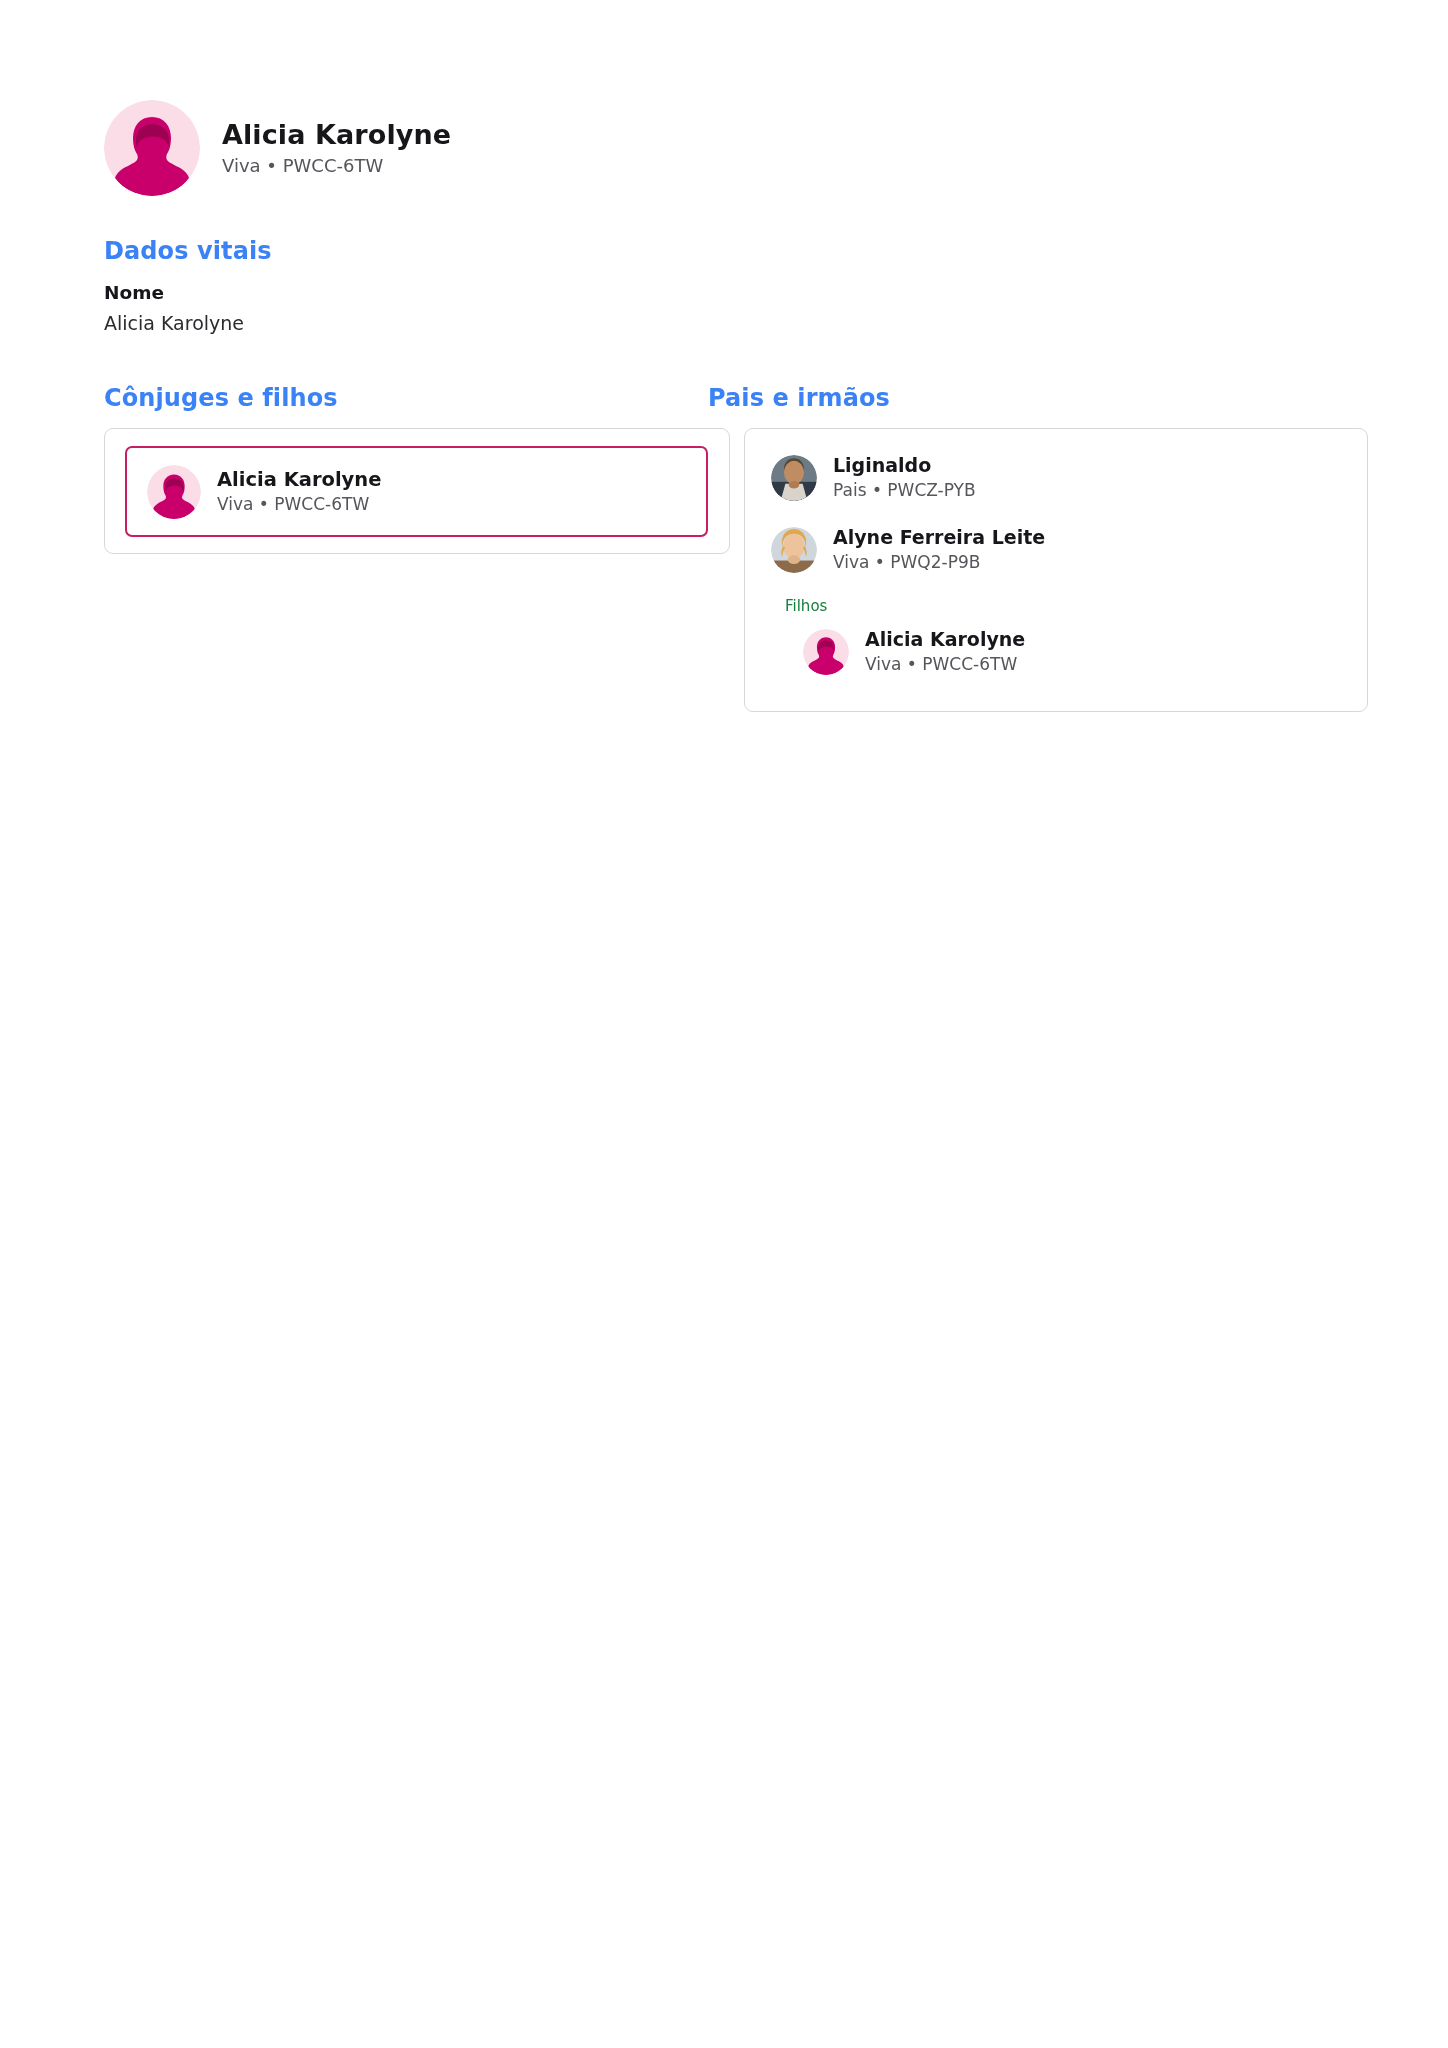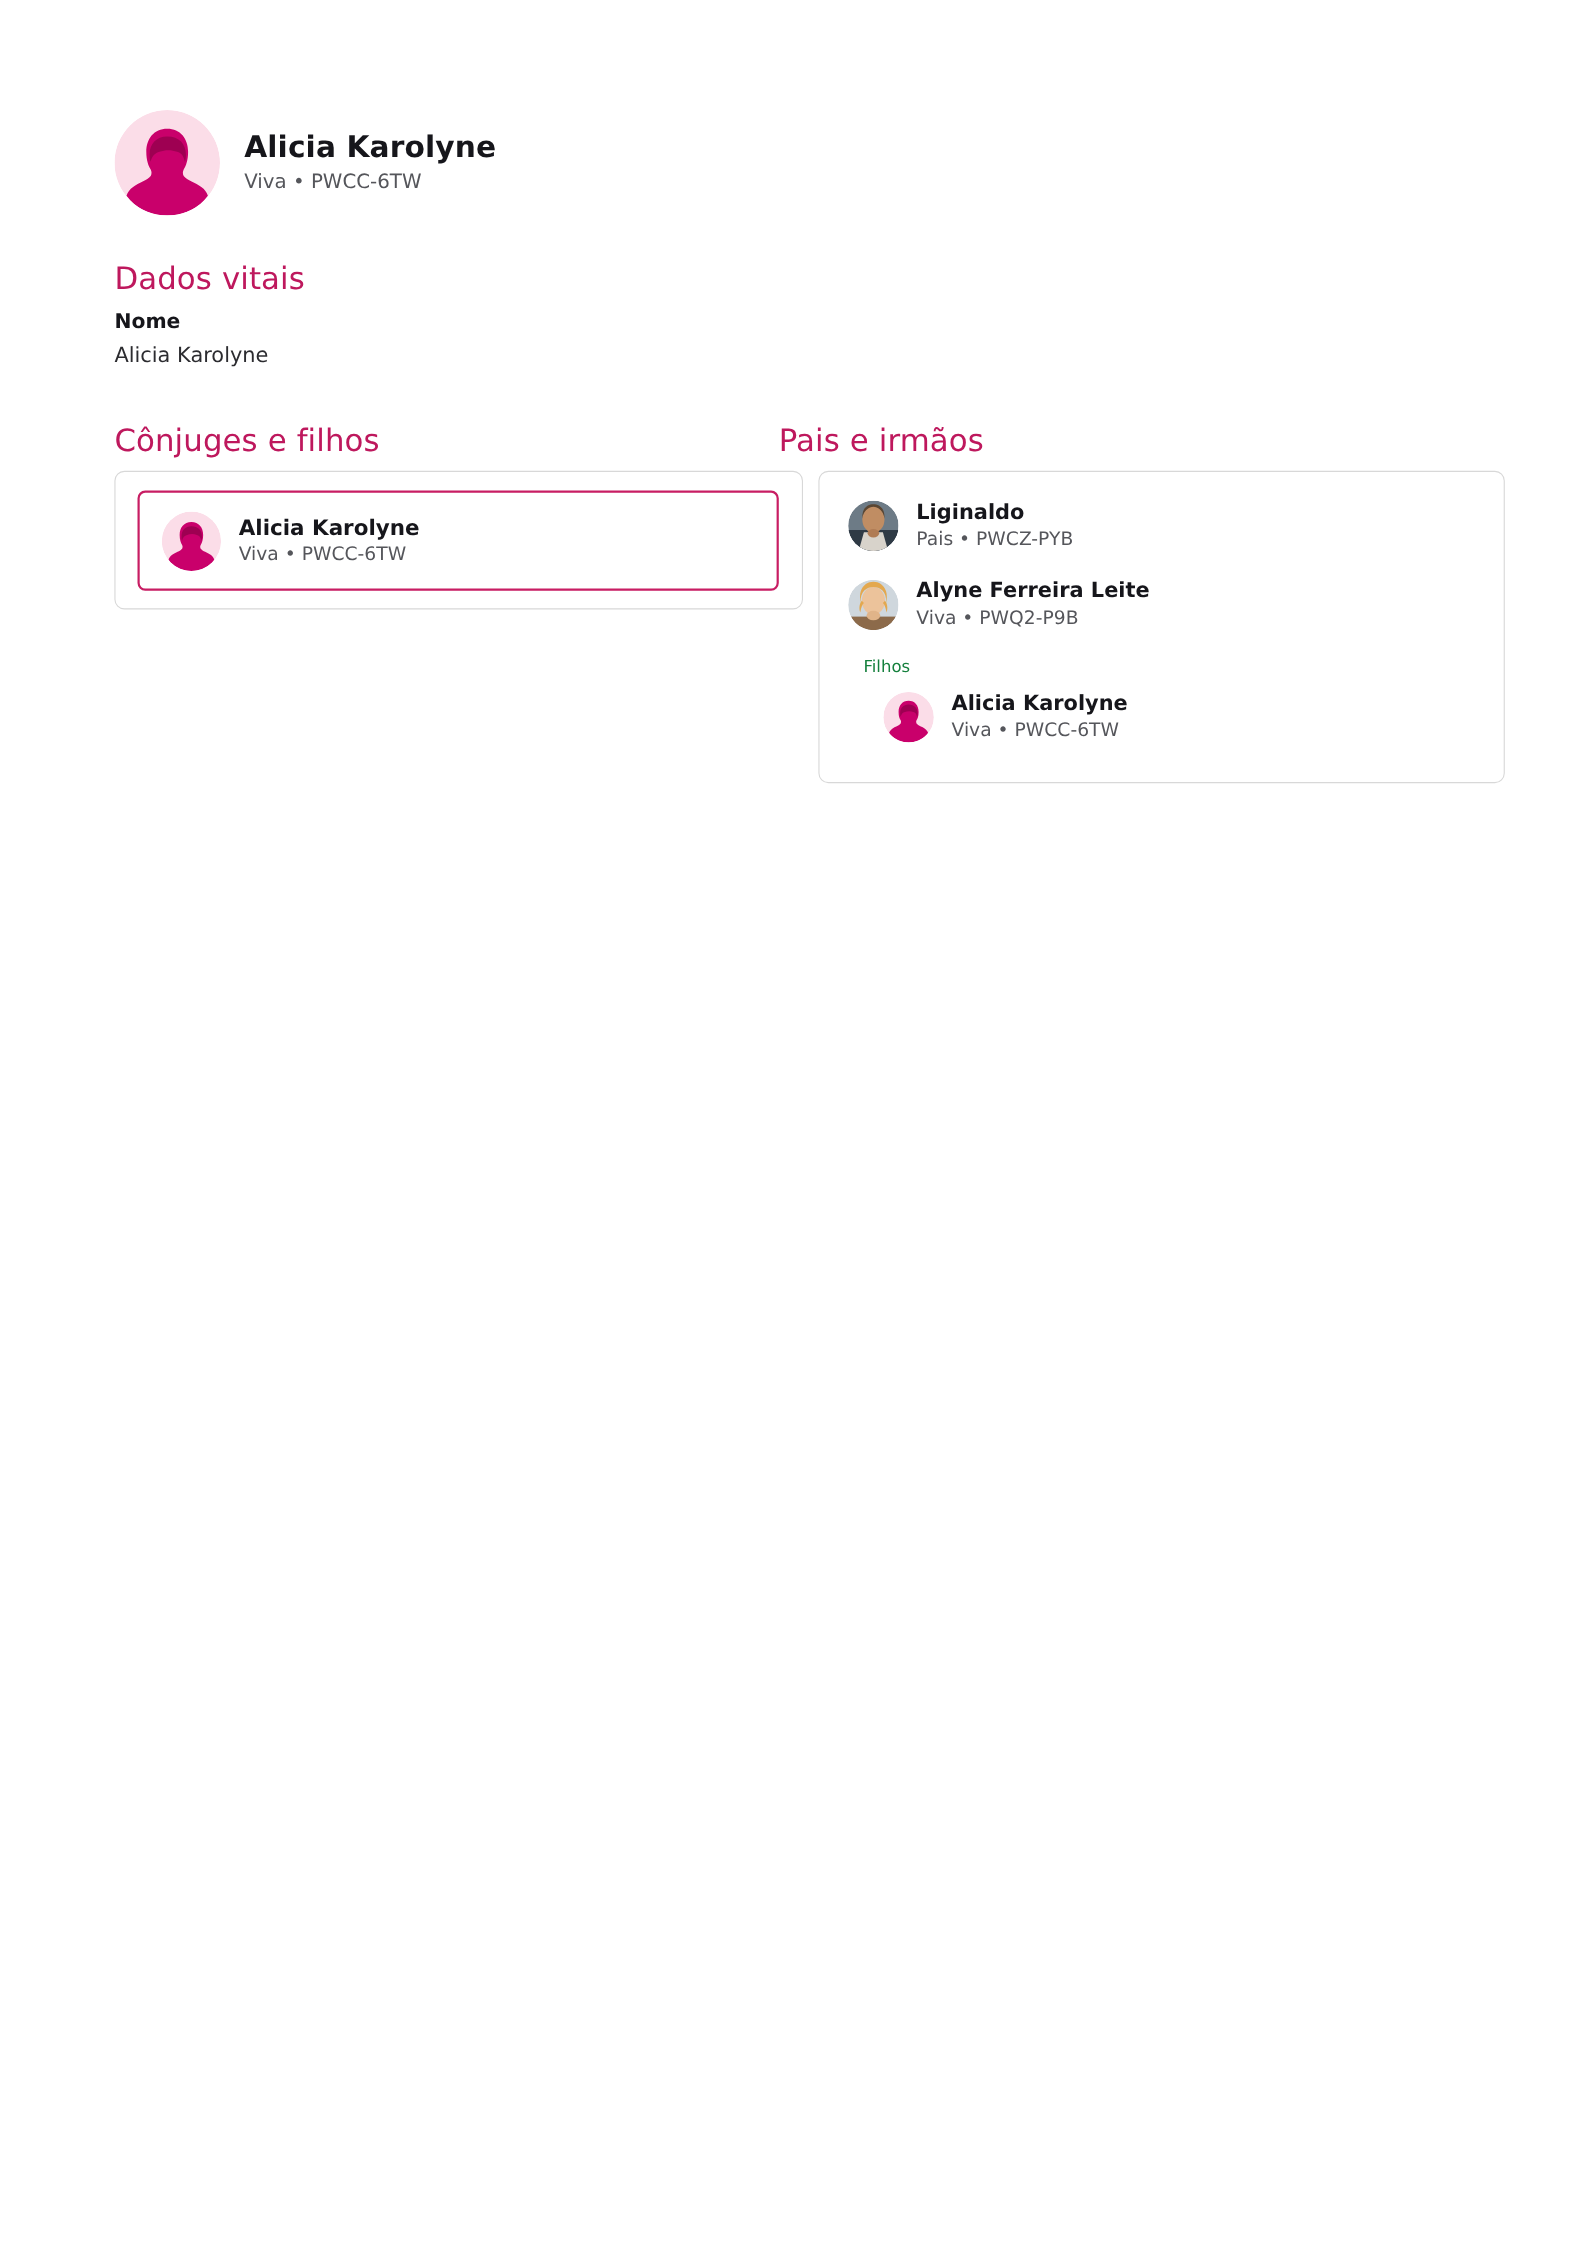--- a/index.html
+++ b/index.html
@@ -52,23 +52,23 @@
     letter-spacing: .1px;
   }
   .hdr-sub {
     font-size: 18px;
     color: #55565b;
     line-height: 1.1;
   }
 
   
   .section-title {
-    font-size: 28px;
-    font-weight: 400;
-    color: #be185d;
+    font-size: 24px;
+    font-weight: 700;
+    color: #3b82f6;
     letter-spacing: .1px;
   }
   #vitals-title { position: absolute; left: 104px; top: 237px; }
 
   .vitals-grid {
     position: absolute;
     left: 104px;
     top: 282px;
     width: 1252px;
     display: flex;
@@ -137,21 +137,21 @@
     line-height: 1.15;
   }
   .p-sub {
     font-size: 17px;
     color: #55565b;
     line-height: 1.15;
     margin-top: 4px;
   }
   .p-name.small { font-size: 19px; }
 
-  #parent-1 { position: absolute; left: 26px; top: 26px; align-items: flex-end; }
+  #parent-1 { position: absolute; left: 26px; top: 26px; }
   #parent-2 { position: absolute; left: 26px; top: 98px; }
   #children-label {
     position: absolute;
     left: 40px;
     top: 168px;
     font-size: 15px;
     color: #15803d;
   }
   #child-1 { position: absolute; left: 58px; top: 200px; }
 

